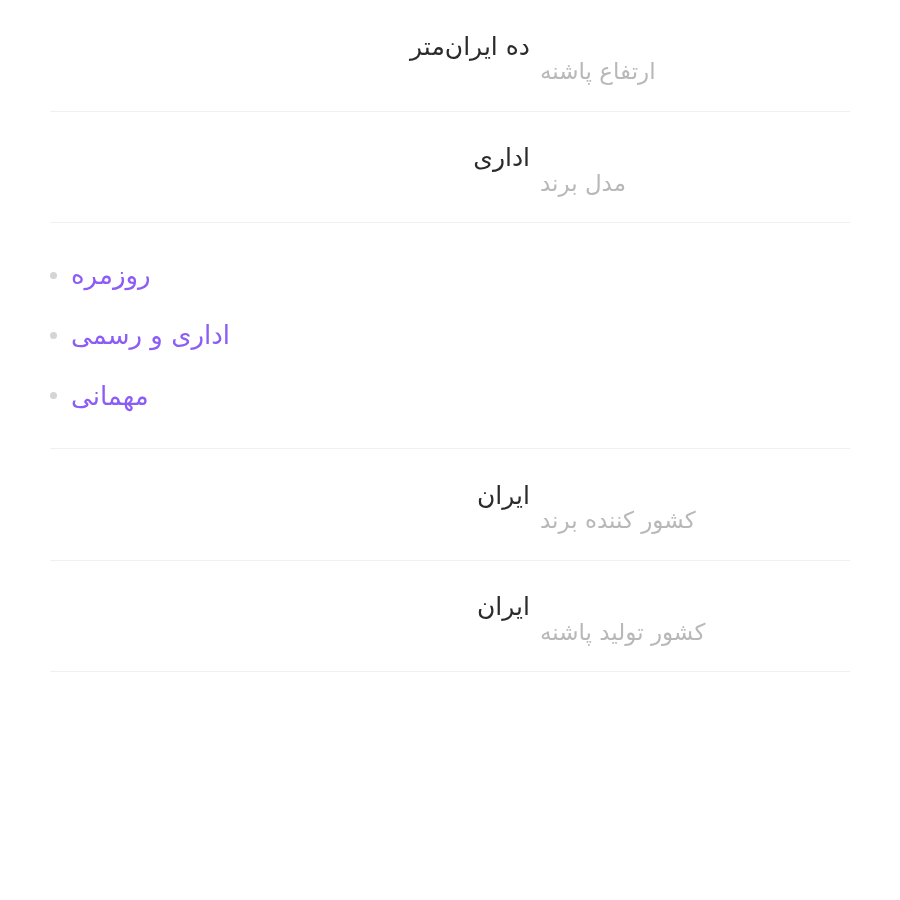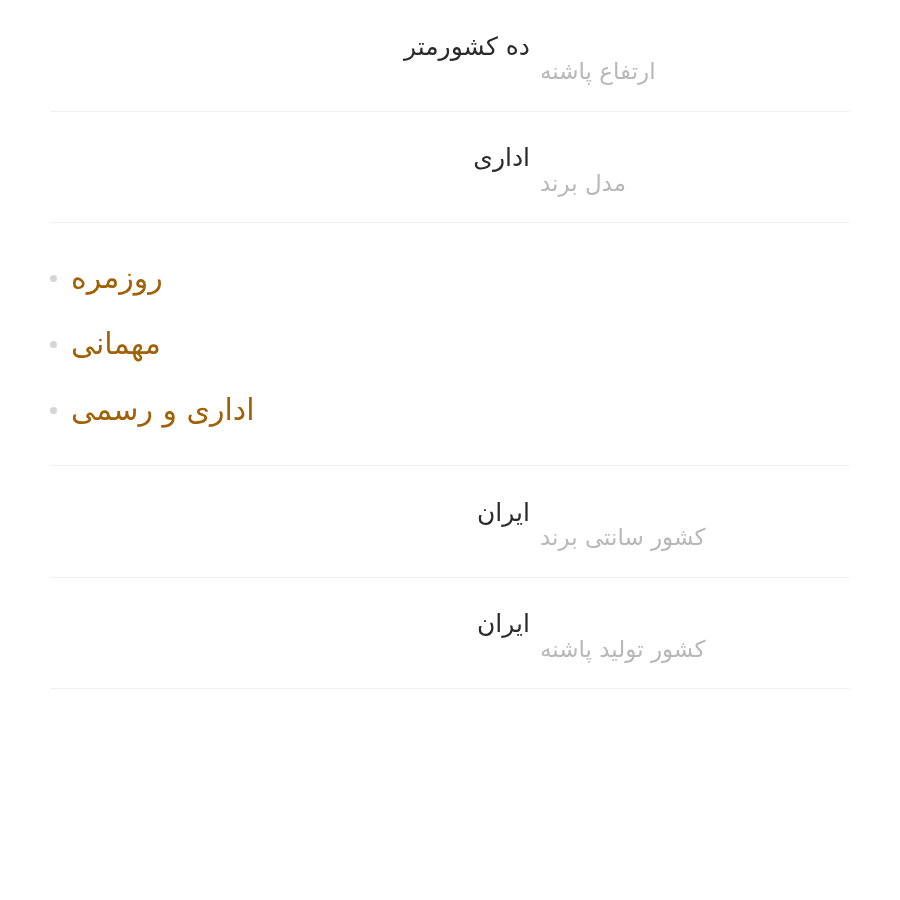--- a/index.html
+++ b/index.html
@@ -60,22 +60,22 @@
   .value-item .bullet {
     flex: 0 0 auto;
     width: 7px;
     height: 7px;
     border-radius: 50%;
     background: #d5d5d5;
     margin-right: 14px;
     margin-left: 0;
   }
   .value-item .txt {
-    color: #a16207;
-    font-size: 30px;
+    color: #8b5cf6;
+    font-size: 26px;
     line-height: 1.4;
     white-space: nowrap;
   }
   .single-wrap {
     display: flex;
     align-items: center;
     justify-content: flex-start;
     width: 100%;
     min-height: 48px;
   }
@@ -91,21 +91,21 @@
 </style>
 </head>
 <body>
 
 <div class="spec-sheet">
 
   <div class="spec-row">
     <div class="spec-label">ارتفاع پاشنه</div>
     <div class="spec-values">
       <div class="single-wrap">
-        <span class="txt">ده کشور‌متر</span>
+        <span class="txt">ده ایران‌متر</span>
       </div>
     </div>
   </div>
 
   <div class="spec-row">
     <div class="spec-label">مدل برند</div>
     <div class="spec-values">
       <div class="single-wrap">
         <span class="txt">اداری</span>
       </div>
@@ -113,31 +113,31 @@
   </div>
 
   <div class="spec-row">
     <div class="spec-values">
       <div class="value-item">
         <span class="bullet"></span>
         <span class="txt">روزمره</span>
       </div>
       <div class="value-item">
         <span class="bullet"></span>
-        <span class="txt">مهمانی</span>
+        <span class="txt">اداری و رسمی</span>
       </div>
       <div class="value-item">
         <span class="bullet"></span>
-        <span class="txt">اداری و رسمی</span>
+        <span class="txt">مهمانی</span>
       </div>
     </div>
   </div>
 
   <div class="spec-row">
-    <div class="spec-label">کشور سانتی برند</div>
+    <div class="spec-label">کشور کننده برند</div>
     <div class="spec-values">
       <div class="single-wrap">
         <span class="txt">ایران</span>
       </div>
     </div>
   </div>
 
   <div class="spec-row last">
     <div class="spec-label">کشور تولید پاشنه</div>
     <div class="spec-values">

